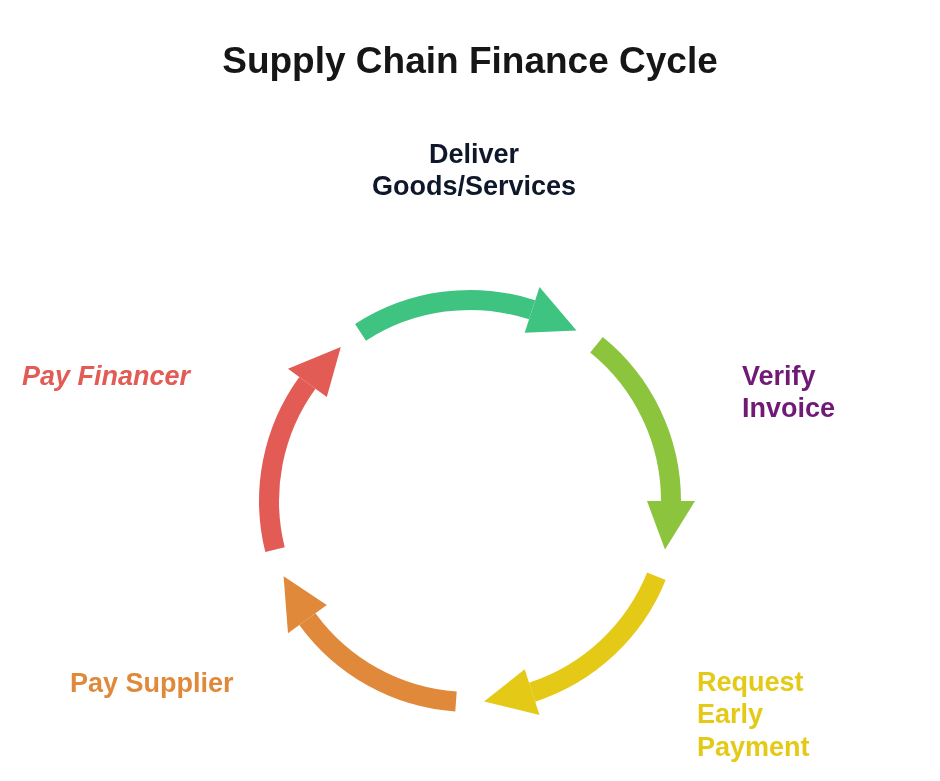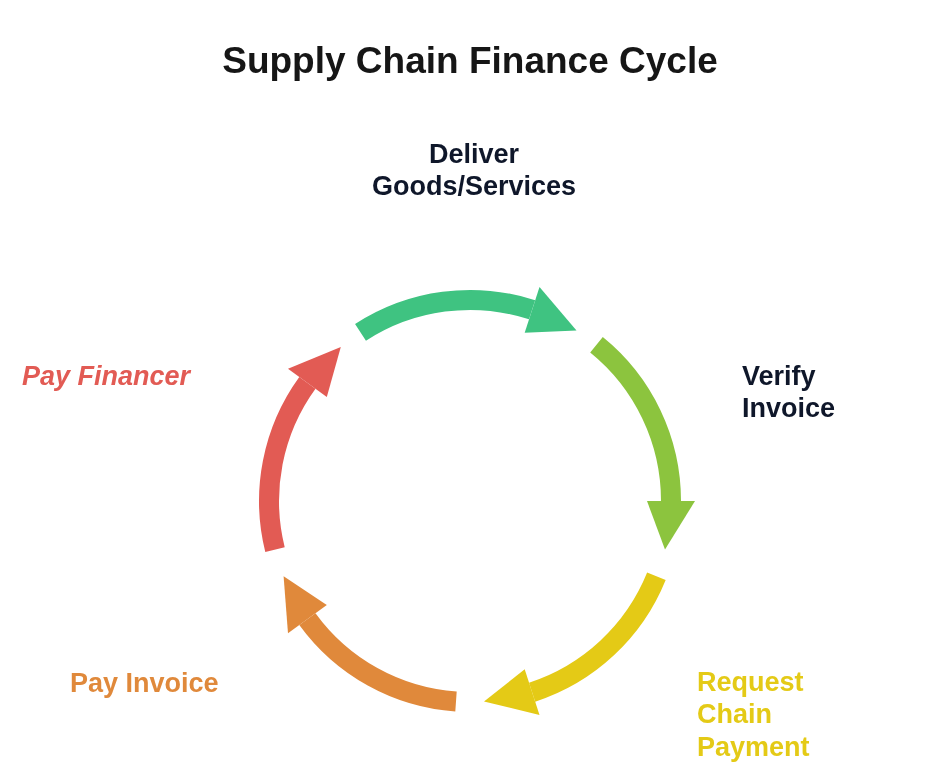--- a/index.html
+++ b/index.html
@@ -82,22 +82,22 @@
       <polygon points="539.5,715.0 524.7,669.3 484.0,701.5" fill="#e4ca16"></polygon>
       <path d="M 456.0 701.5 A 201 201 0 0 1 307.4 619.1" fill="none" stroke="#e0893b" stroke-width="20" stroke-linecap="butt"></path>
       <polygon points="288.0,633.3 326.8,605.0 283.6,576.3" fill="#e0893b"></polygon>
       <path d="M 275.0 549.6 A 201 201 0 0 1 307.4 382.9" fill="none" stroke="#e25b54" stroke-width="20" stroke-linecap="butt"></path>
       <polygon points="288.0,368.7 326.8,397.0 340.8,347.0" fill="#e25b54"></polygon>
     </svg>
 
   <div class="step-label label-deliver" style="color: #0f172a;">Deliver
 Goods/Services</div>
 
-  <div class="step-label label-verify" style="color: #0f172a;">Verify Invoice</div>
+  <div class="step-label label-verify" style="color: #701a75;">Verify Invoice</div>
 
-  <div class="step-label label-request" style="color: rgb(228, 202, 22);">Request Chain
+  <div class="step-label label-request" style="color: rgb(228, 202, 22);">Request Early
 Payment</div>
 
-  <div class="step-label label-supplier" style="color: rgb(224, 137, 59);">Pay Invoice</div>
+  <div class="step-label label-supplier" style="color: rgb(224, 137, 59);">Pay Supplier</div>
 
   <div class="step-label label-financer" style="color: rgb(226, 91, 84); font-style: italic;">Pay Financer</div>
 
 </div>
 
 </body></html>

